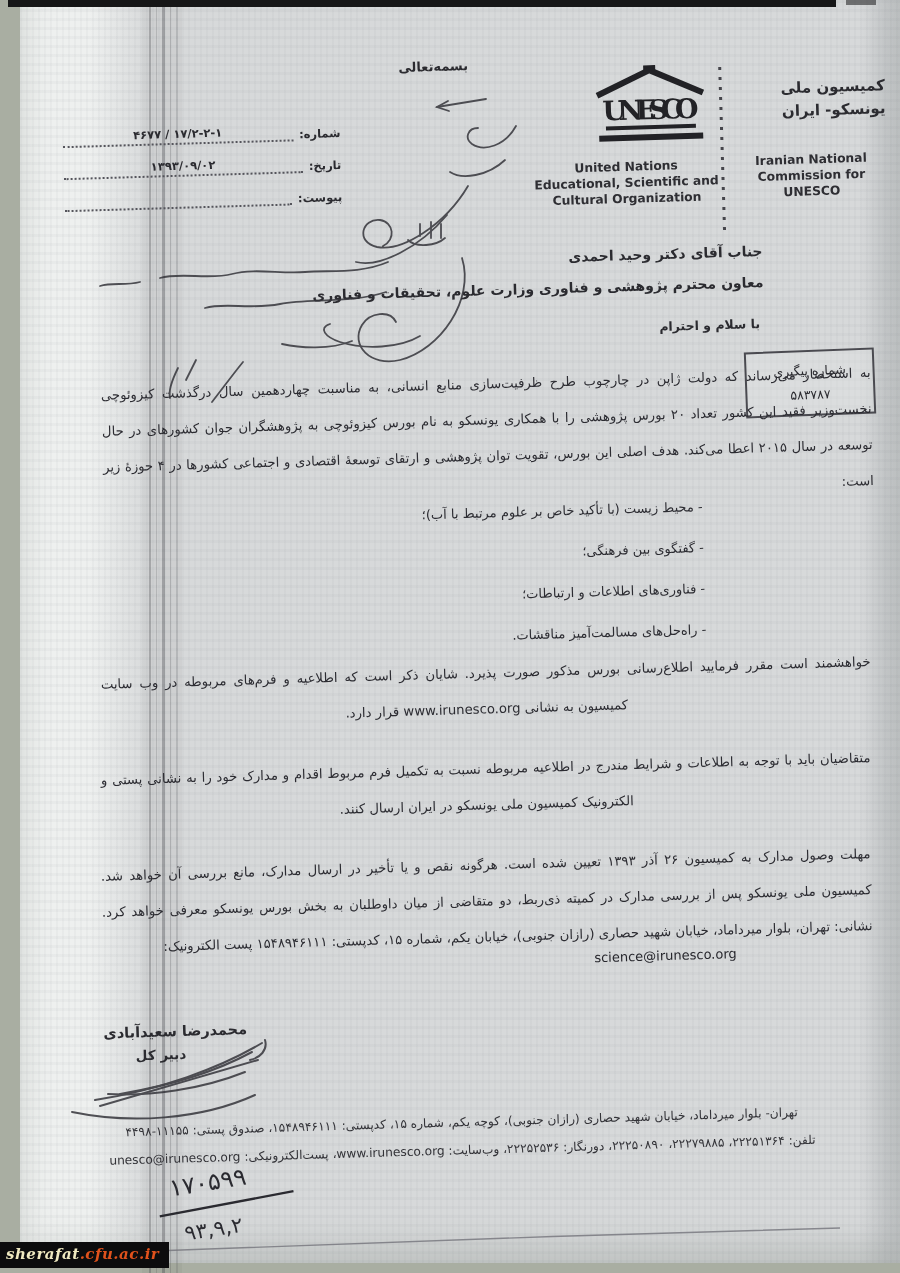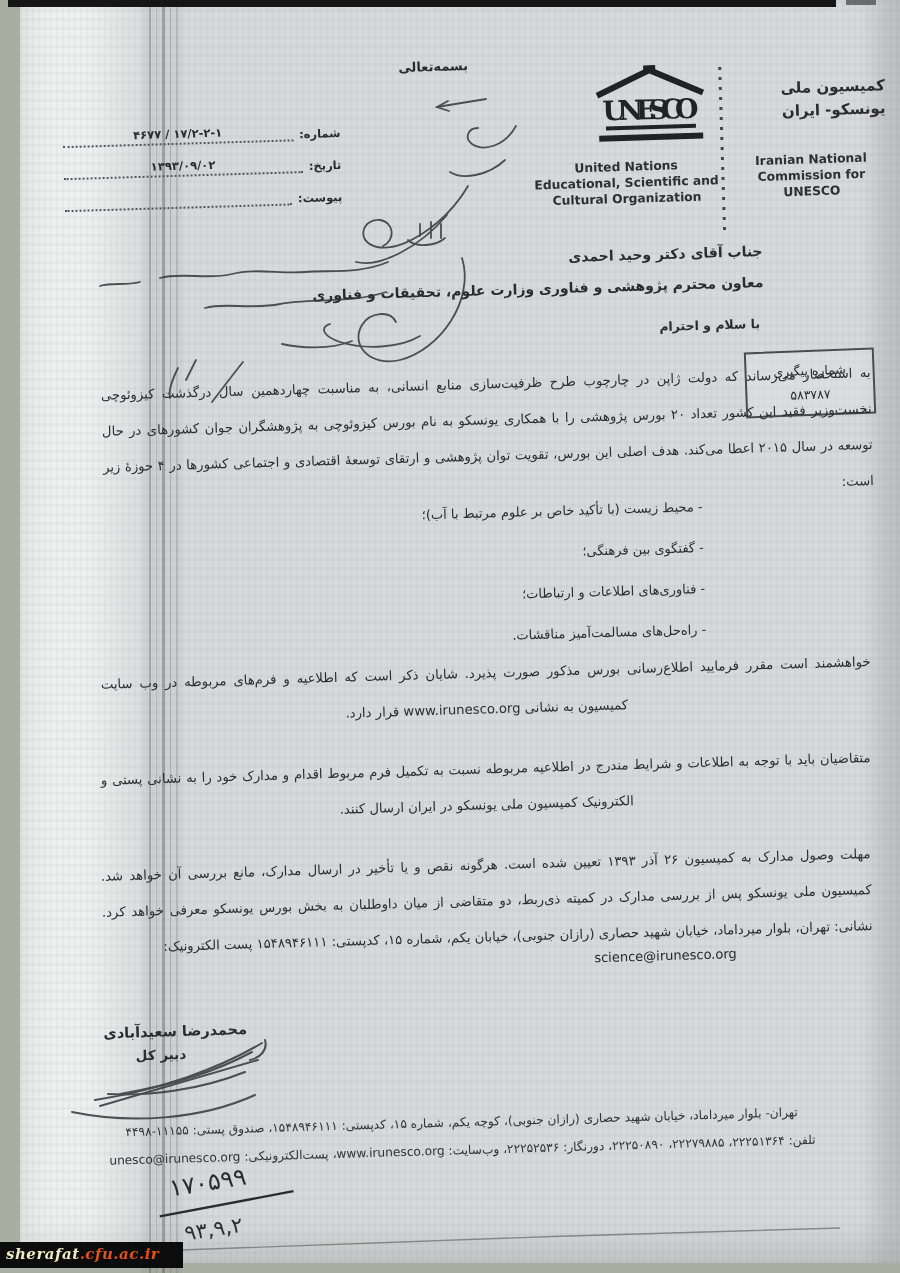--- a/index.html
+++ b/index.html
@@ -62,21 +62,21 @@
            font-size:13px;line-height:41px;color:#2c2c32;}
   .email{position:absolute;left:594px;top:946px;font-size:13px;direction:ltr;color:#26262c;}
   
   .signature{position:absolute;left:68px;top:1020px;width:214px;text-align:center;direction:rtl;}
   .sig-name{font-weight:bold;font-size:14.5px;}
   .sig-title{font-weight:bold;font-size:13.5px;margin-top:7px;margin-right:30px;}
   
   .footer{position:absolute;left:48px;right:26px;top:1096px;direction:rtl;text-align:center;
           font-size:12.2px;font-weight:500;line-height:28px;color:#333338;}
   
-  .watermark{position:absolute;left:0;top:1242px;background:#0c0c0d;padding:3px 24px 5px 6px;
+  .watermark{position:absolute;left:0;top:1242px;background:#0c0c0d;padding:3px 10px 5px 6px;
              font-family:"DejaVu Serif","Liberation Serif",serif;font-style:italic;font-weight:bold;
              font-size:15px;letter-spacing:.5px;}
   .wm-a{color:#efe9c0;}
   .wm-b{color:#e0521c;}
   
   .hw-svg{position:absolute;left:0;top:0;pointer-events:none;}
 </style>
 </head>
 <body>
 

